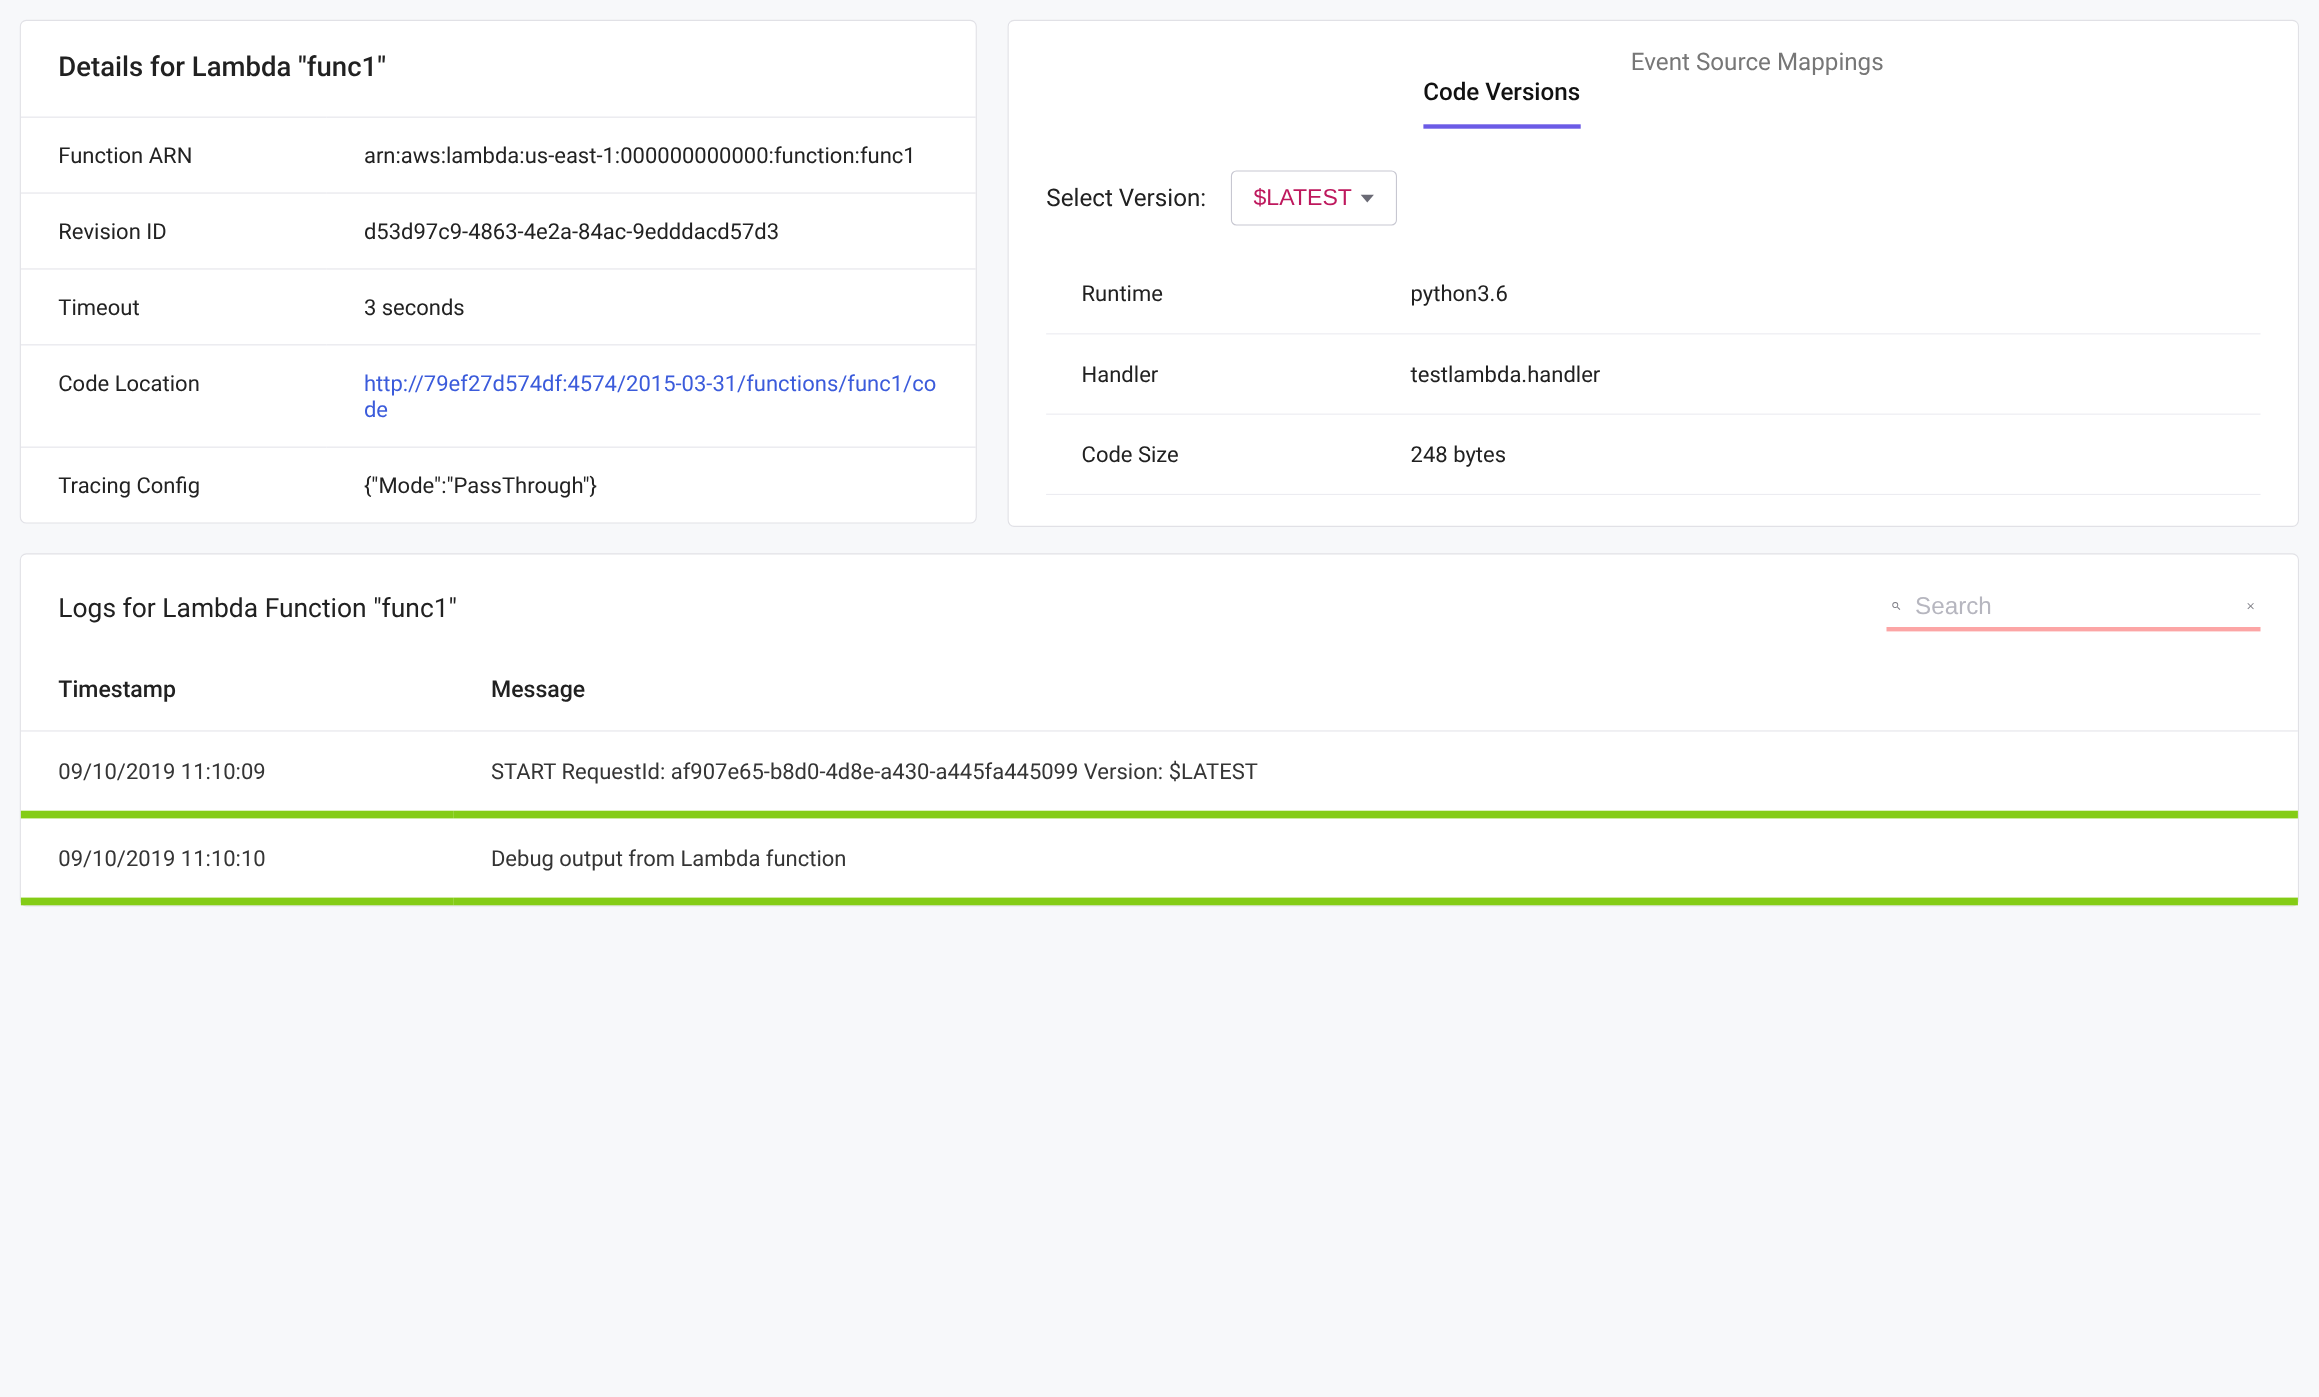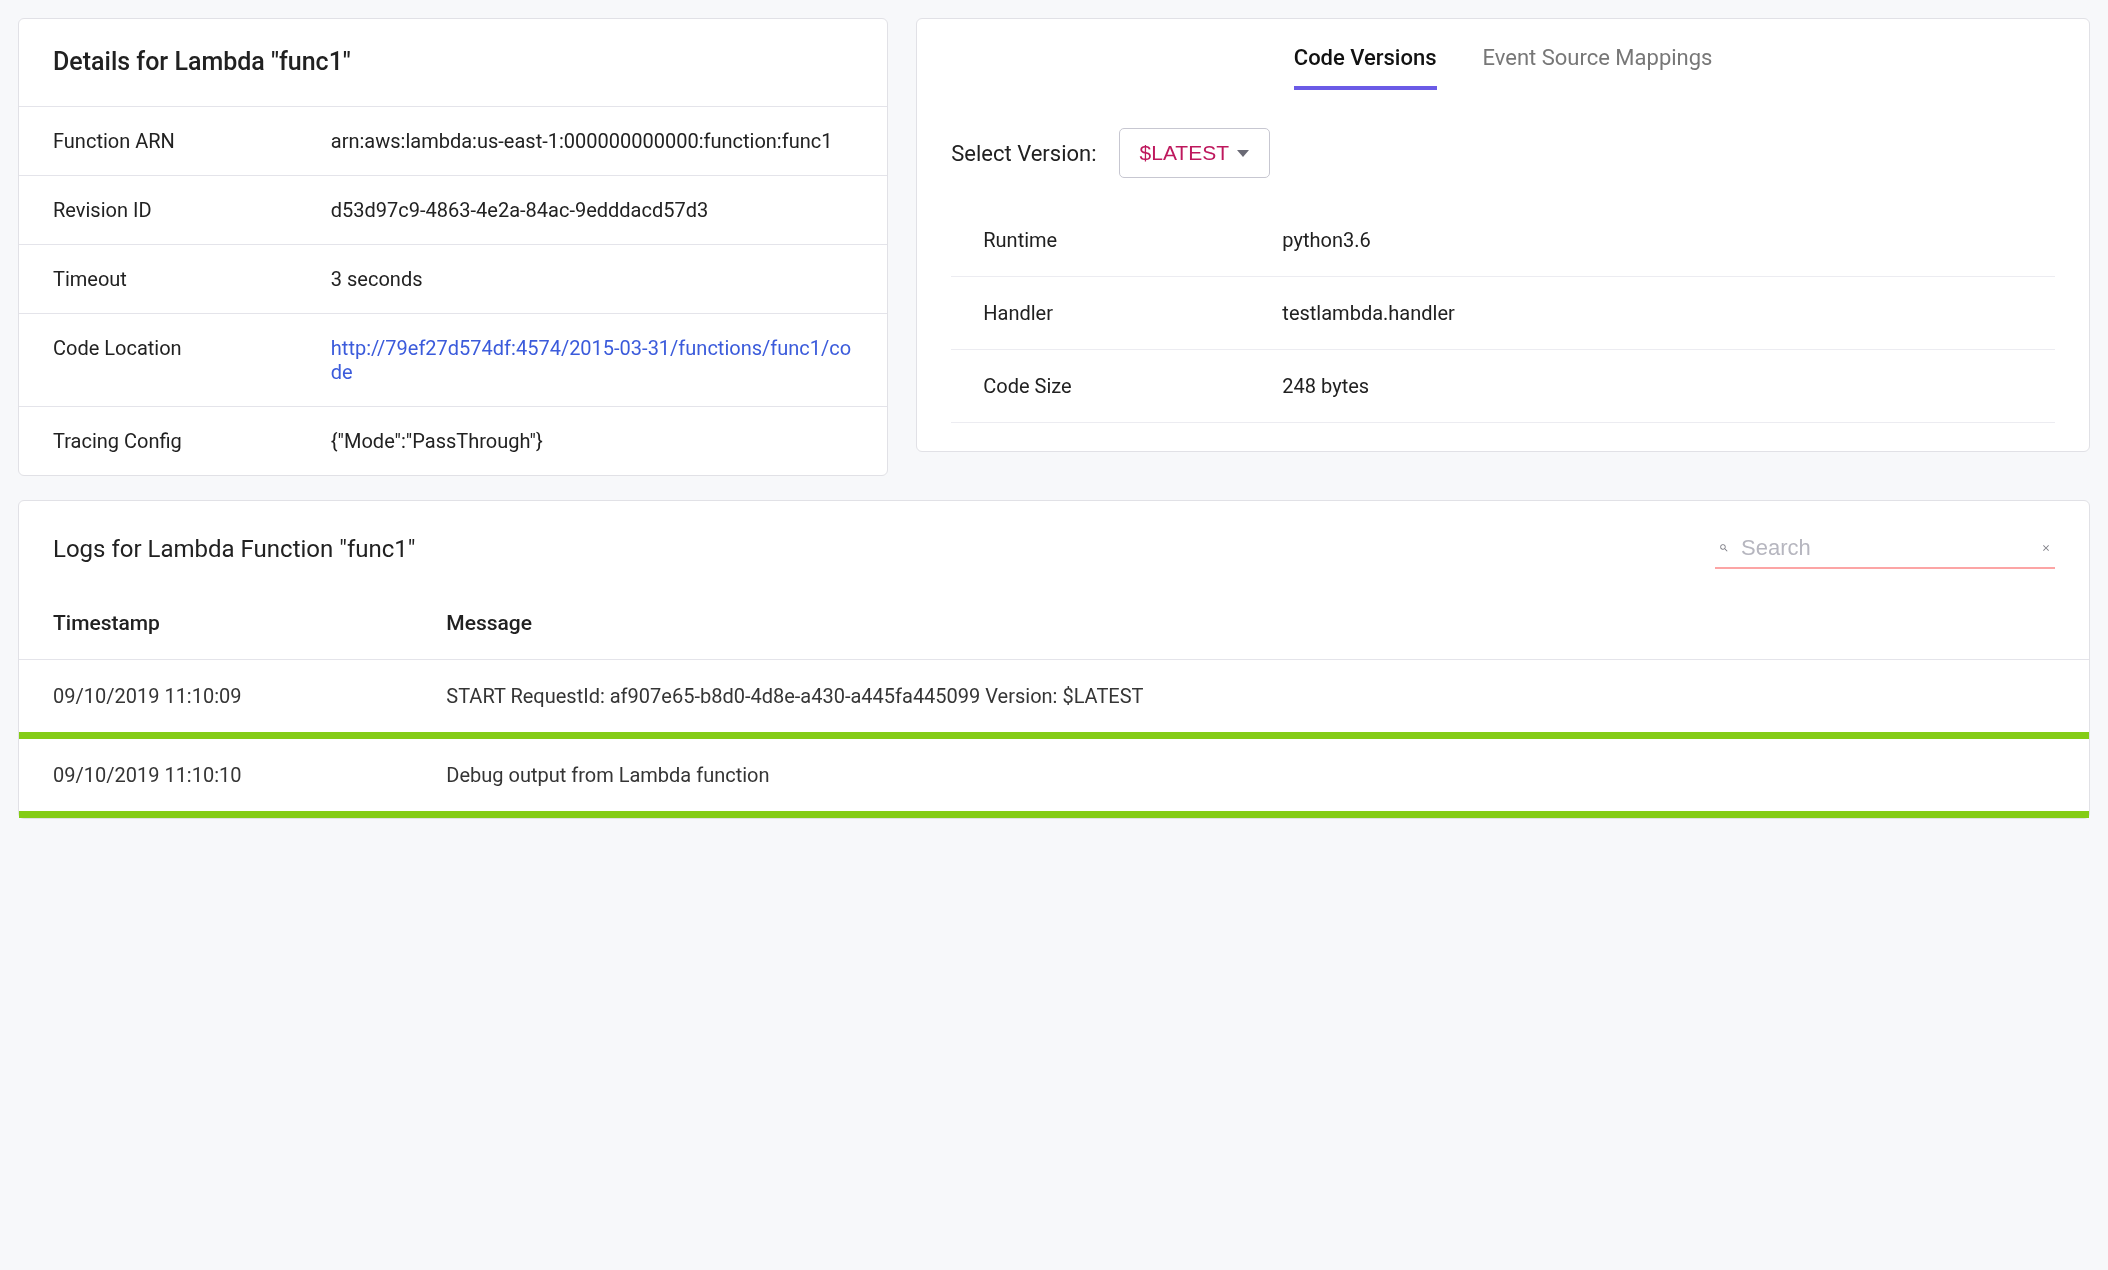--- a/index.html
+++ b/index.html
@@ -65,20 +65,21 @@
     font-size: 22px;
     padding: 8px 0 16px 0;
     cursor: pointer;
     border-bottom: 4px solid transparent;
     color: #777;
   }
   .tab.active {
     color: #111;
     font-weight: 500;
     border-bottom-color: #6b5be6;
+    margin-top: 27px;
   }
   .version-select-row {
     display: flex;
     align-items: center;
     gap: 22px;
     padding: 38px 34px 26px 34px;
   }
   .version-label { font-size: 22px; }
   .version-btn {
     border: 1px solid #c7c7d1;
@@ -116,21 +117,21 @@
   .logs-header {
     display: flex;
     justify-content: space-between;
     align-items: center;
     padding: 28px 34px 18px 34px;
   }
   .logs-title { font-size: 24px; font-weight: 400; }
   .search-wrap {
     display: flex;
     align-items: center;
-    border-bottom: 2px solid #fca5a5;
+    border-bottom: 4px solid #fca5a5;
     padding: 6px 4px;
     width: 340px;
     gap: 12px;
   }
   .search-wrap input {
     border: none;
     outline: none;
     font-size: 22px;
     flex: 1;
     background: transparent;

